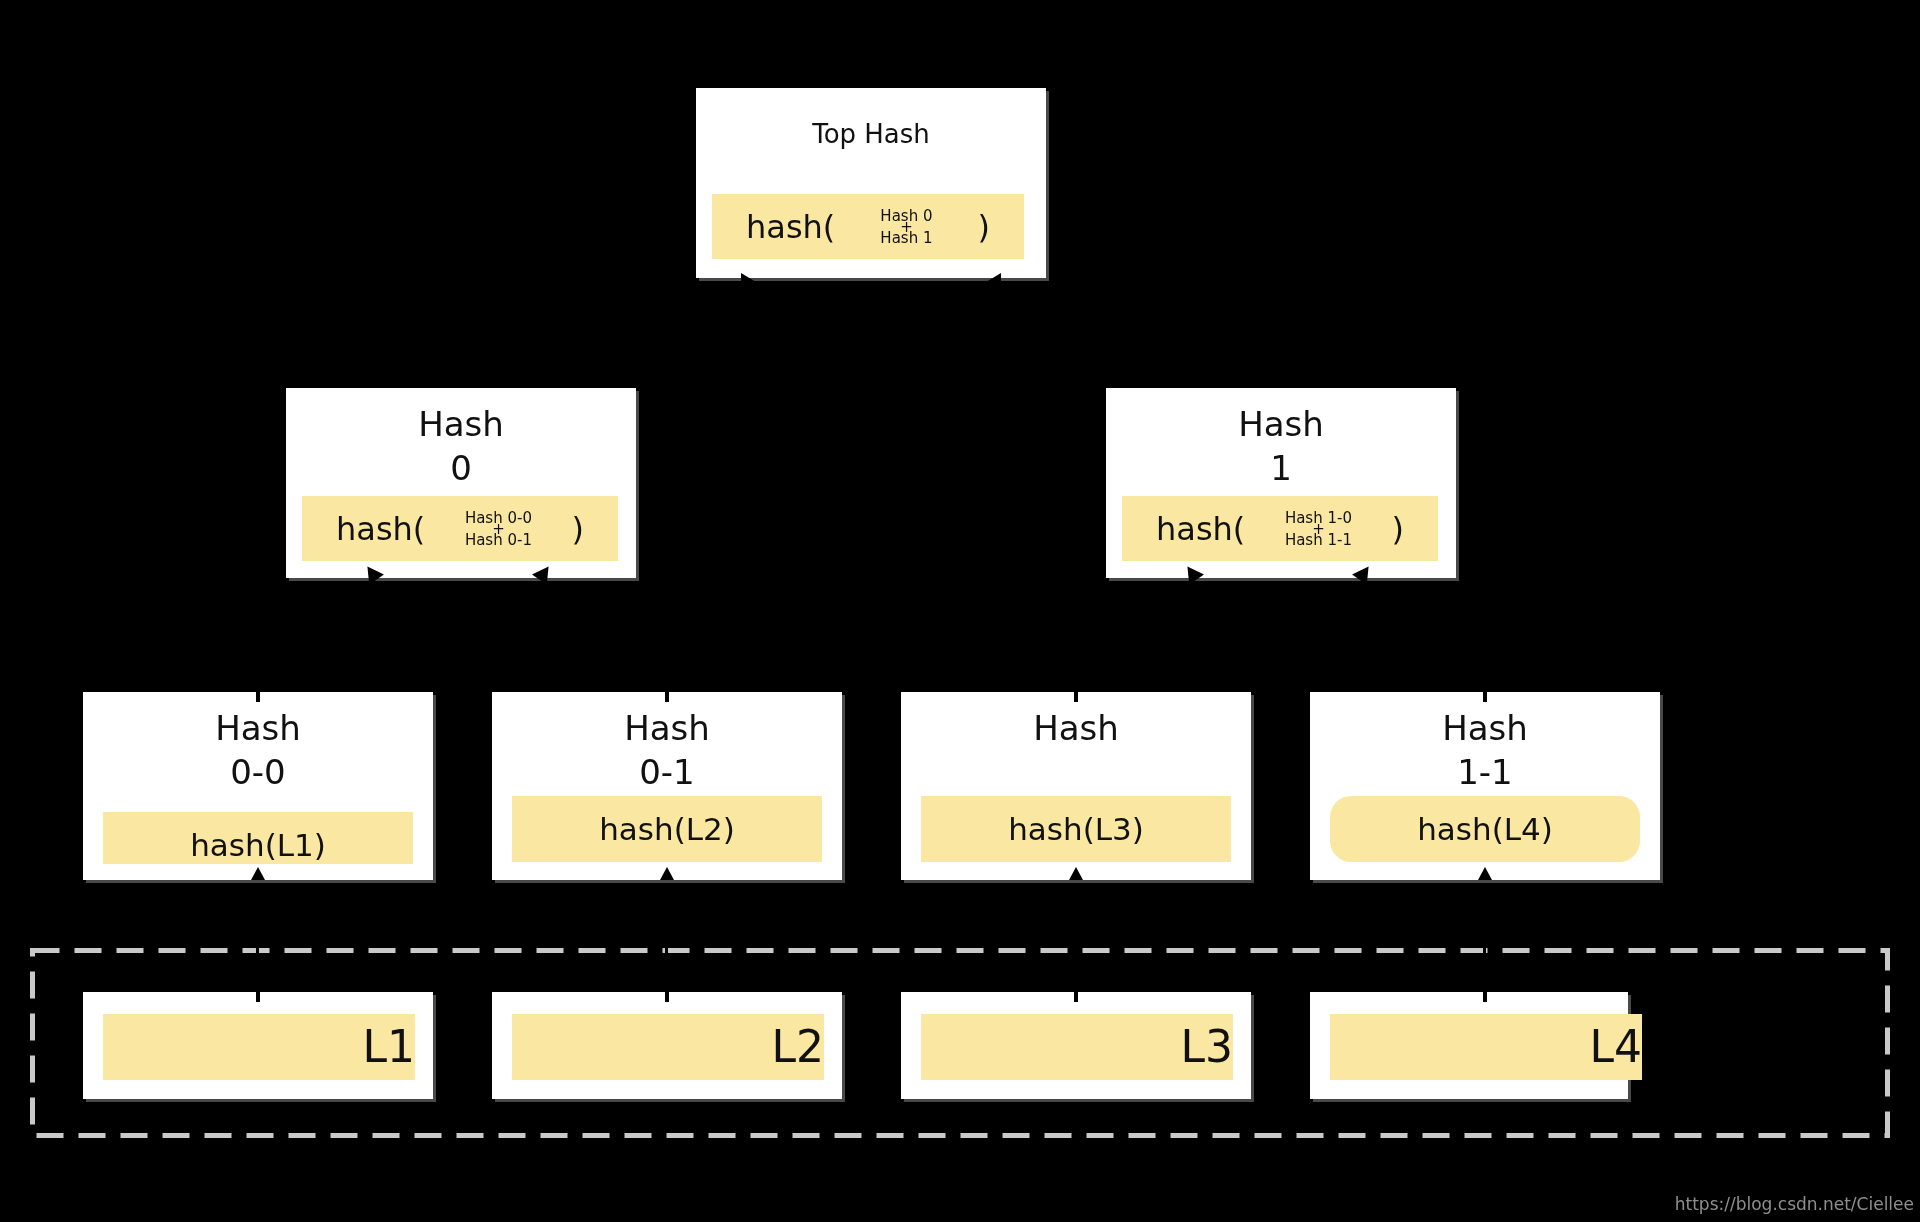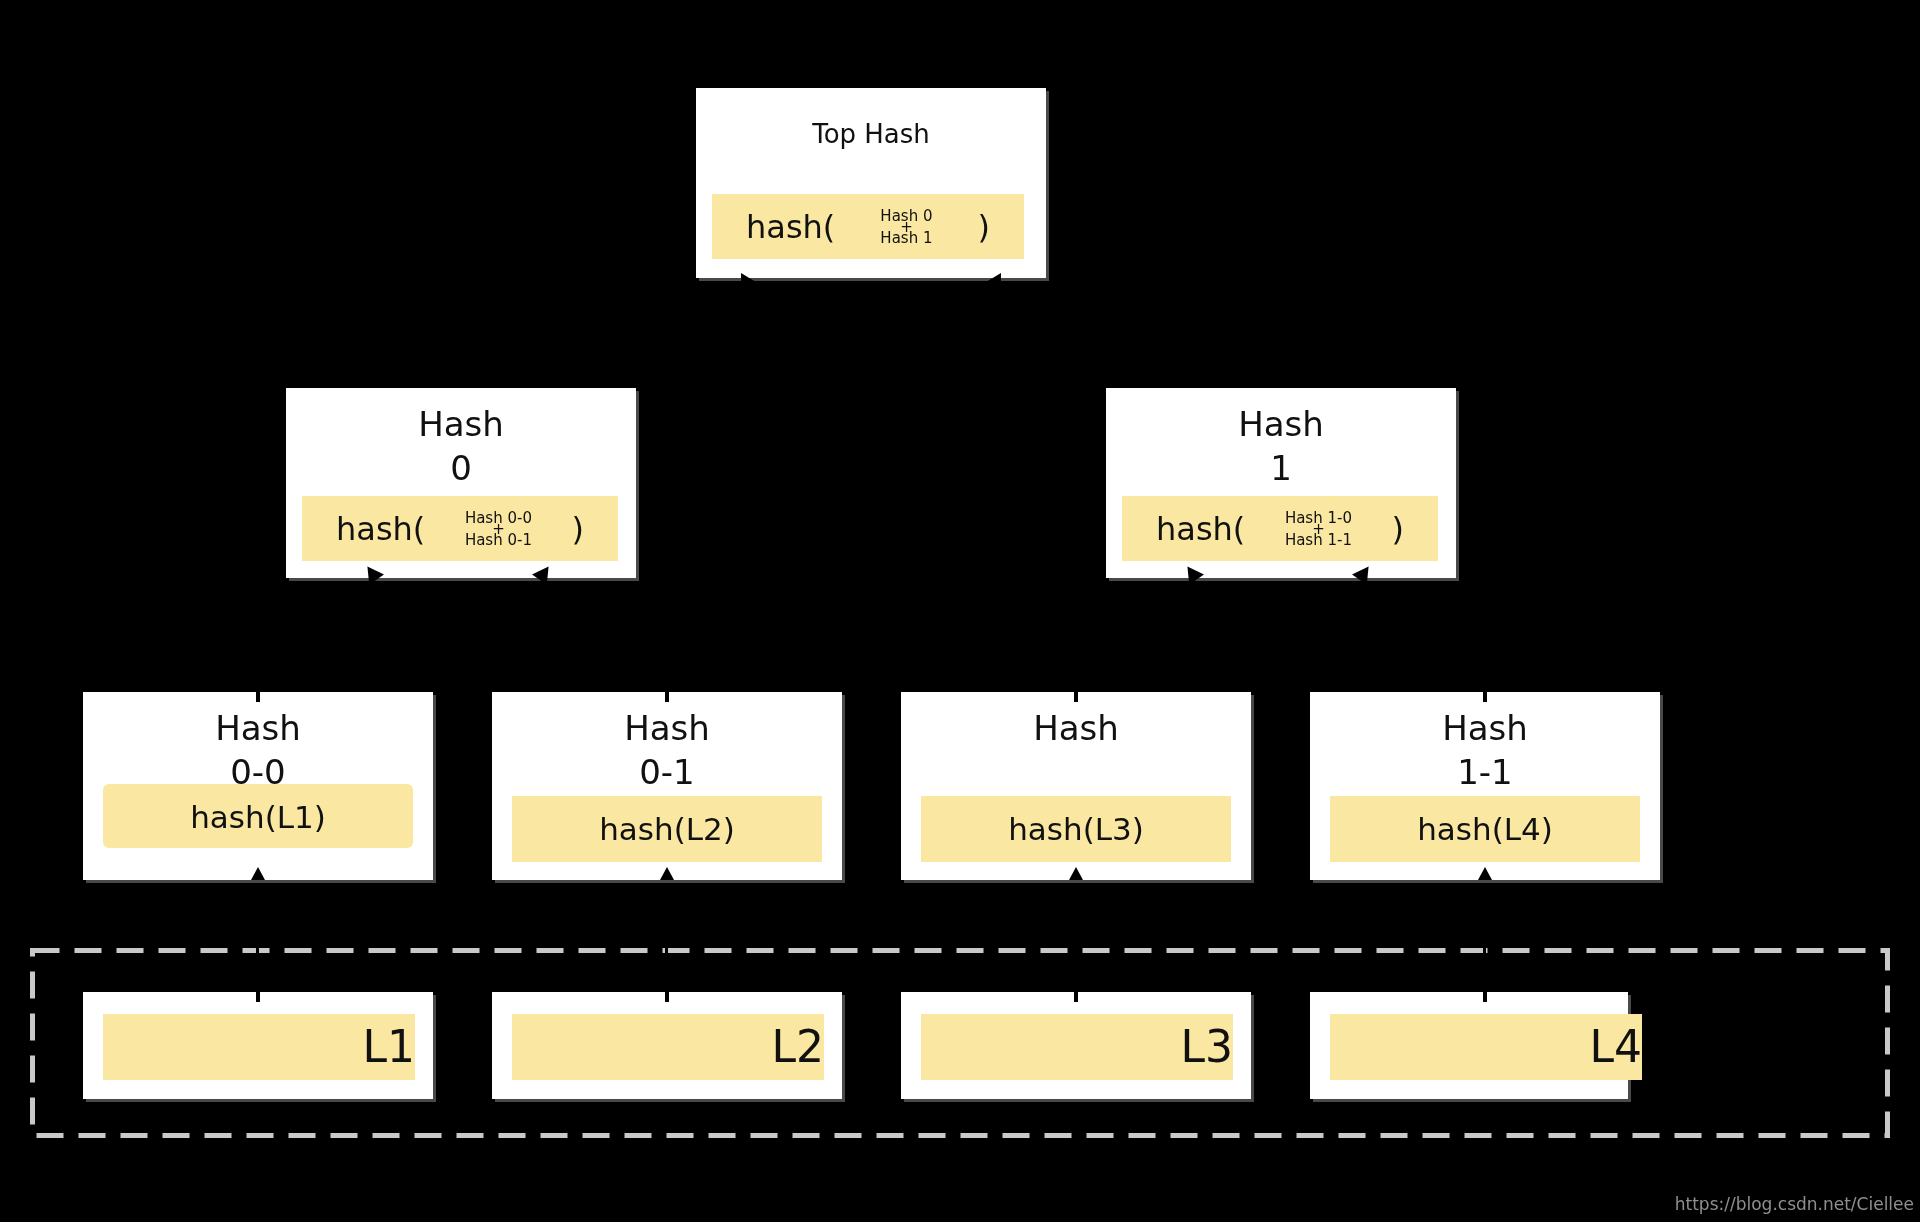--- a/index.html
+++ b/index.html
@@ -123,21 +123,21 @@
   <i class="tip" style="left:77px;bottom:-3px;transform:rotate(-35deg);"></i>
   <i class="tip" style="left:249px;bottom:-3px;transform:rotate(35deg);"></i>
 </div>
 
 <div class="node" style="left:83px;top:692px;width:350px;height:188px;">
   <i class="stub" style="left:173px;"></i>
   <div class="title2">
     <div>Hash</div>
     <div>0-0</div>
   </div>
-  <div class="formula-simple" style="left:20px;top:92px;width:310px;height:64px;border-radius:6px;">hash(L1)</div>
+  <div class="formula-simple" style="left:20px;top:120px;width:310px;height:52px;">hash(L1)</div>
   <i class="tip-up" style="left:168px;"></i>
 </div>
 
 <div class="node" style="left:492px;top:692px;width:350px;height:188px;">
   <i class="stub" style="left:173px;"></i>
   <div class="title2">
     <div>Hash</div>
     <div>0-1</div>
   </div>
   <div class="formula-simple" style="left:20px;top:104px;width:310px;height:66px;text-align:center;">hash(L2)</div>
@@ -152,21 +152,21 @@
   <div class="formula-simple" style="left:20px;top:104px;width:310px;height:66px;">hash(L3)</div>
   <i class="tip-up" style="left:168px;"></i>
 </div>
 
 <div class="node" style="left:1310px;top:692px;width:350px;height:188px;">
   <i class="stub" style="left:173px;"></i>
   <div class="title2">
     <div>Hash</div>
     <div>1-1</div>
   </div>
-  <div class="formula-simple" style="left:20px;top:104px;width:310px;height:66px;">hash(L4)</div>
+  <div class="formula-simple" style="left:20px;top:104px;width:310px;height:66px;border-radius:21px;">hash(L4)</div>
   <i class="tip-up" style="left:168px;"></i>
 </div>
 
 <div class="node" style="left:83px;top:992px;width:350px;height:107px;z-index:4;">
   <i class="stub" style="left:173px;"></i>
   <div class="leaf-label" style="left:20px;top:22px;width:312px;height:66px;">L1</div>
 </div>
 <div class="node" style="left:492px;top:992px;width:350px;height:107px;z-index:4;">
   <i class="stub" style="left:173px;"></i>
   <div class="leaf-label" style="left:20px;top:22px;width:312px;height:66px;">L2</div>

